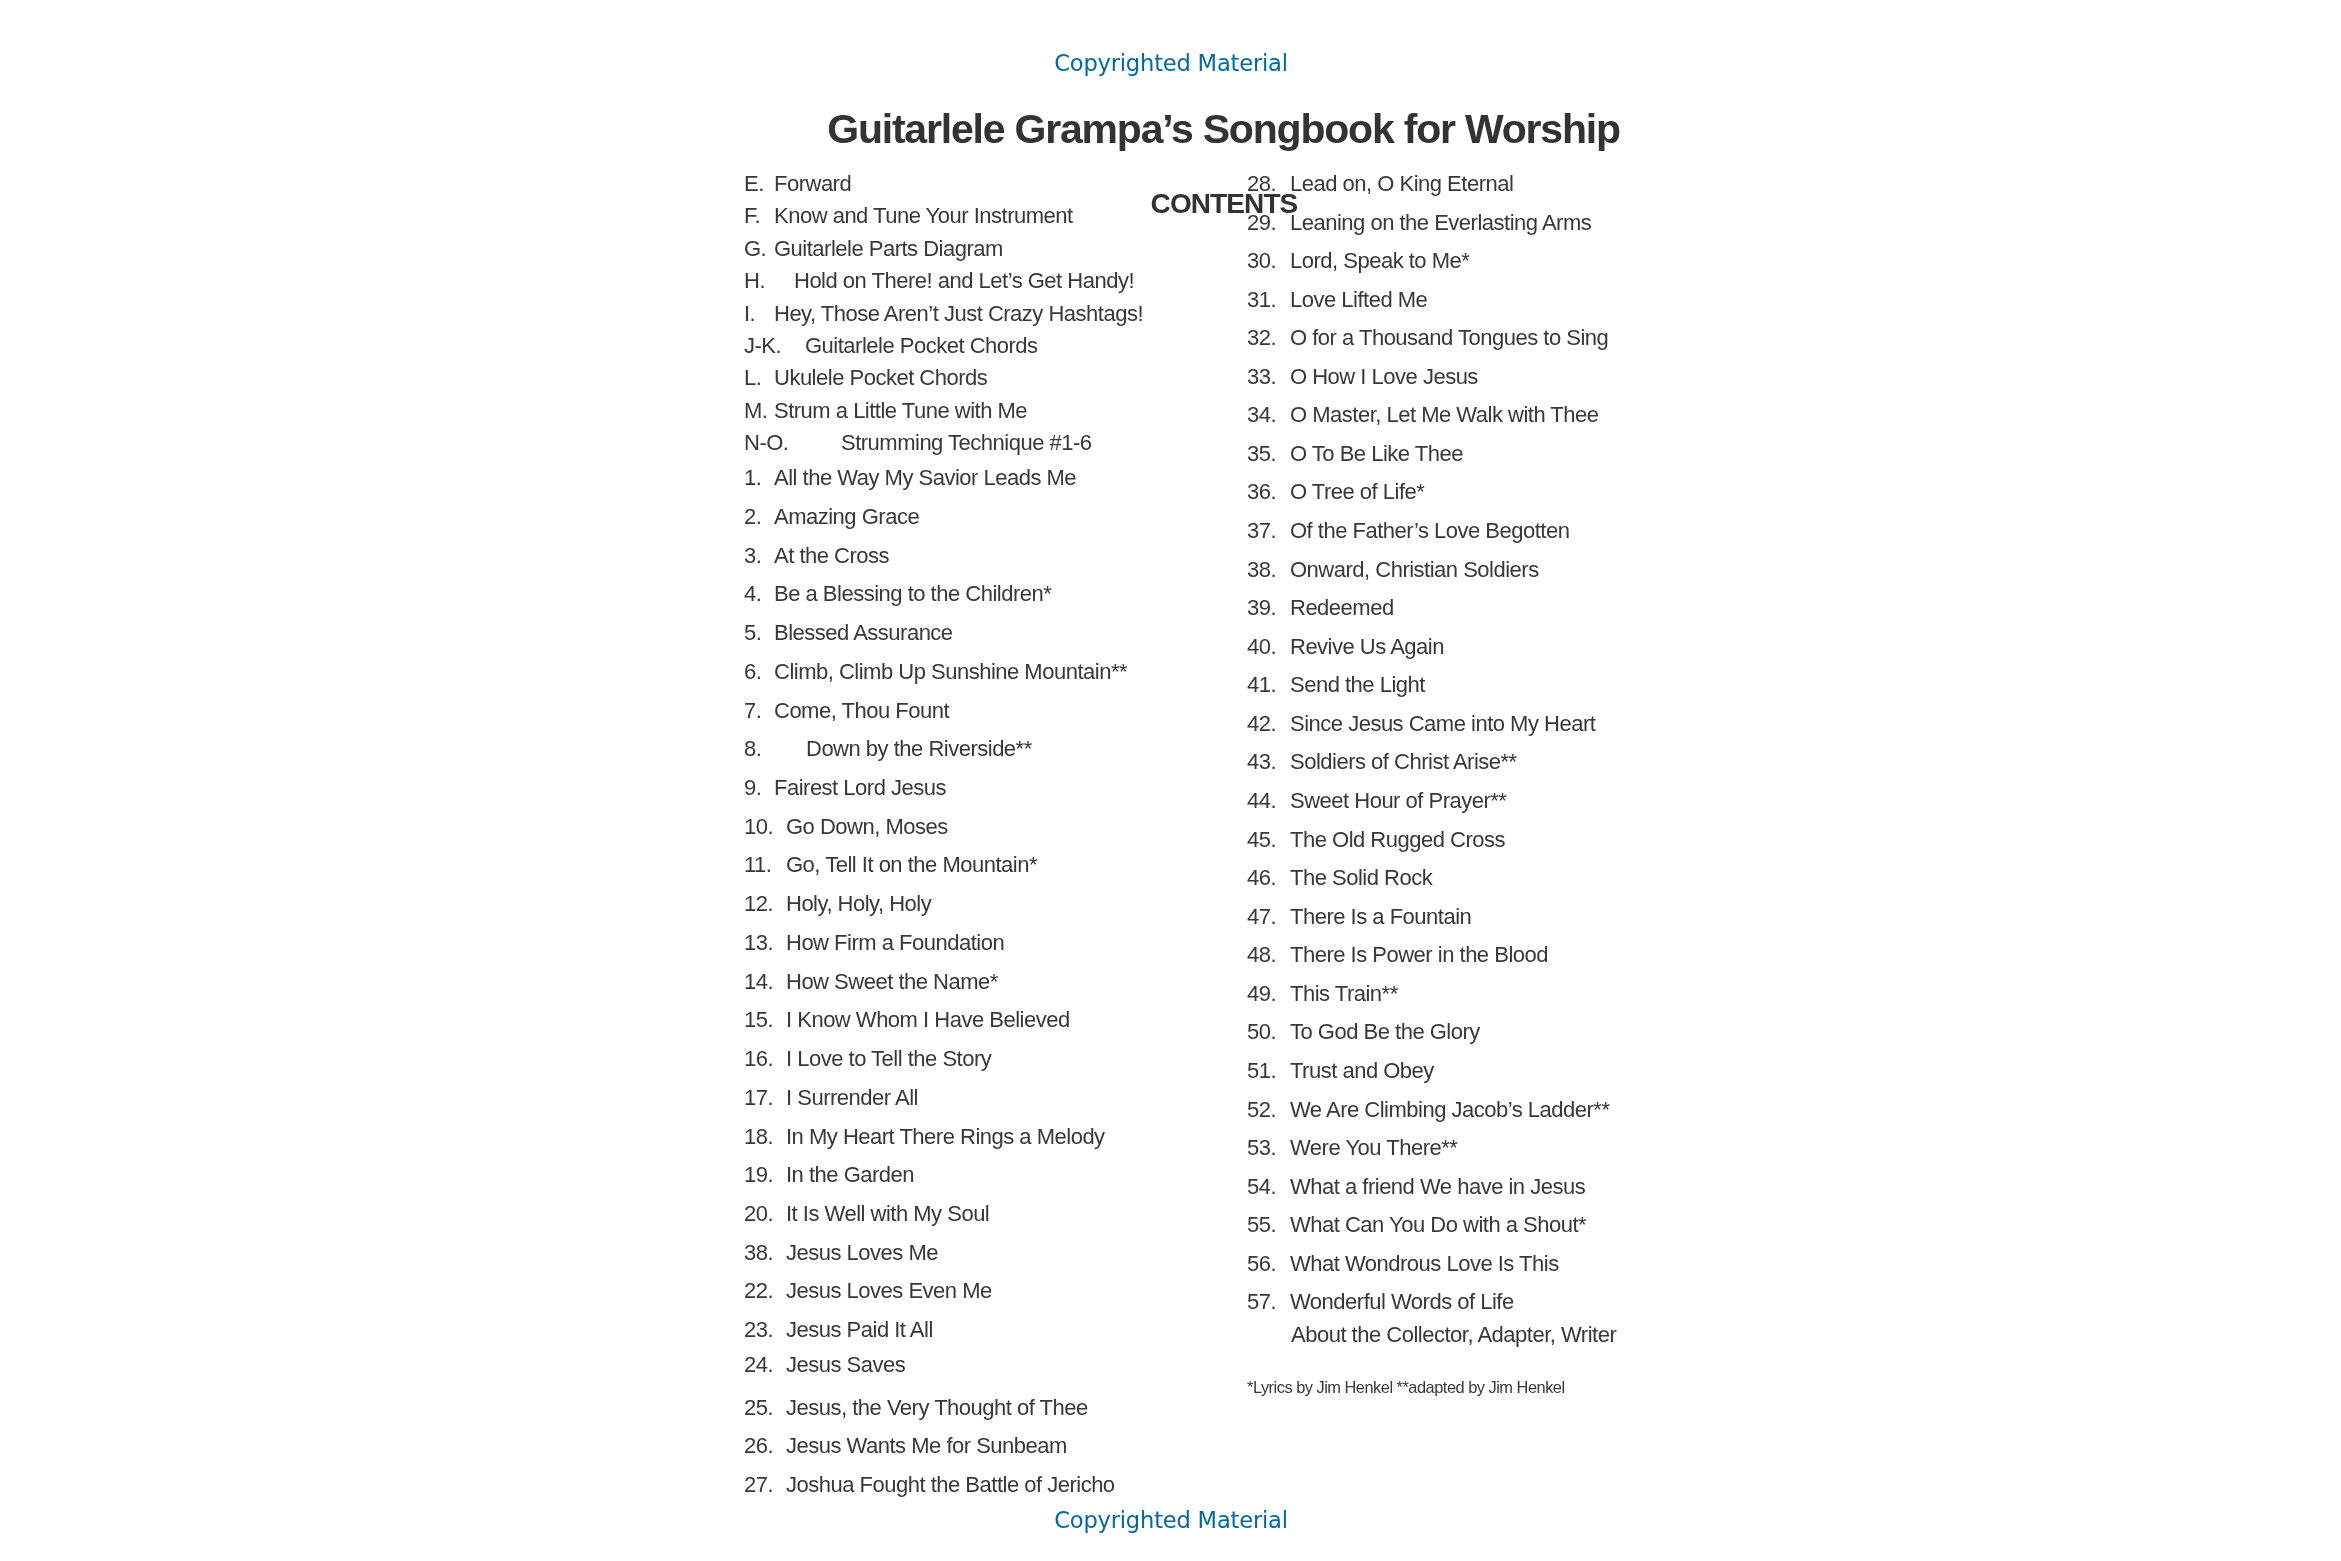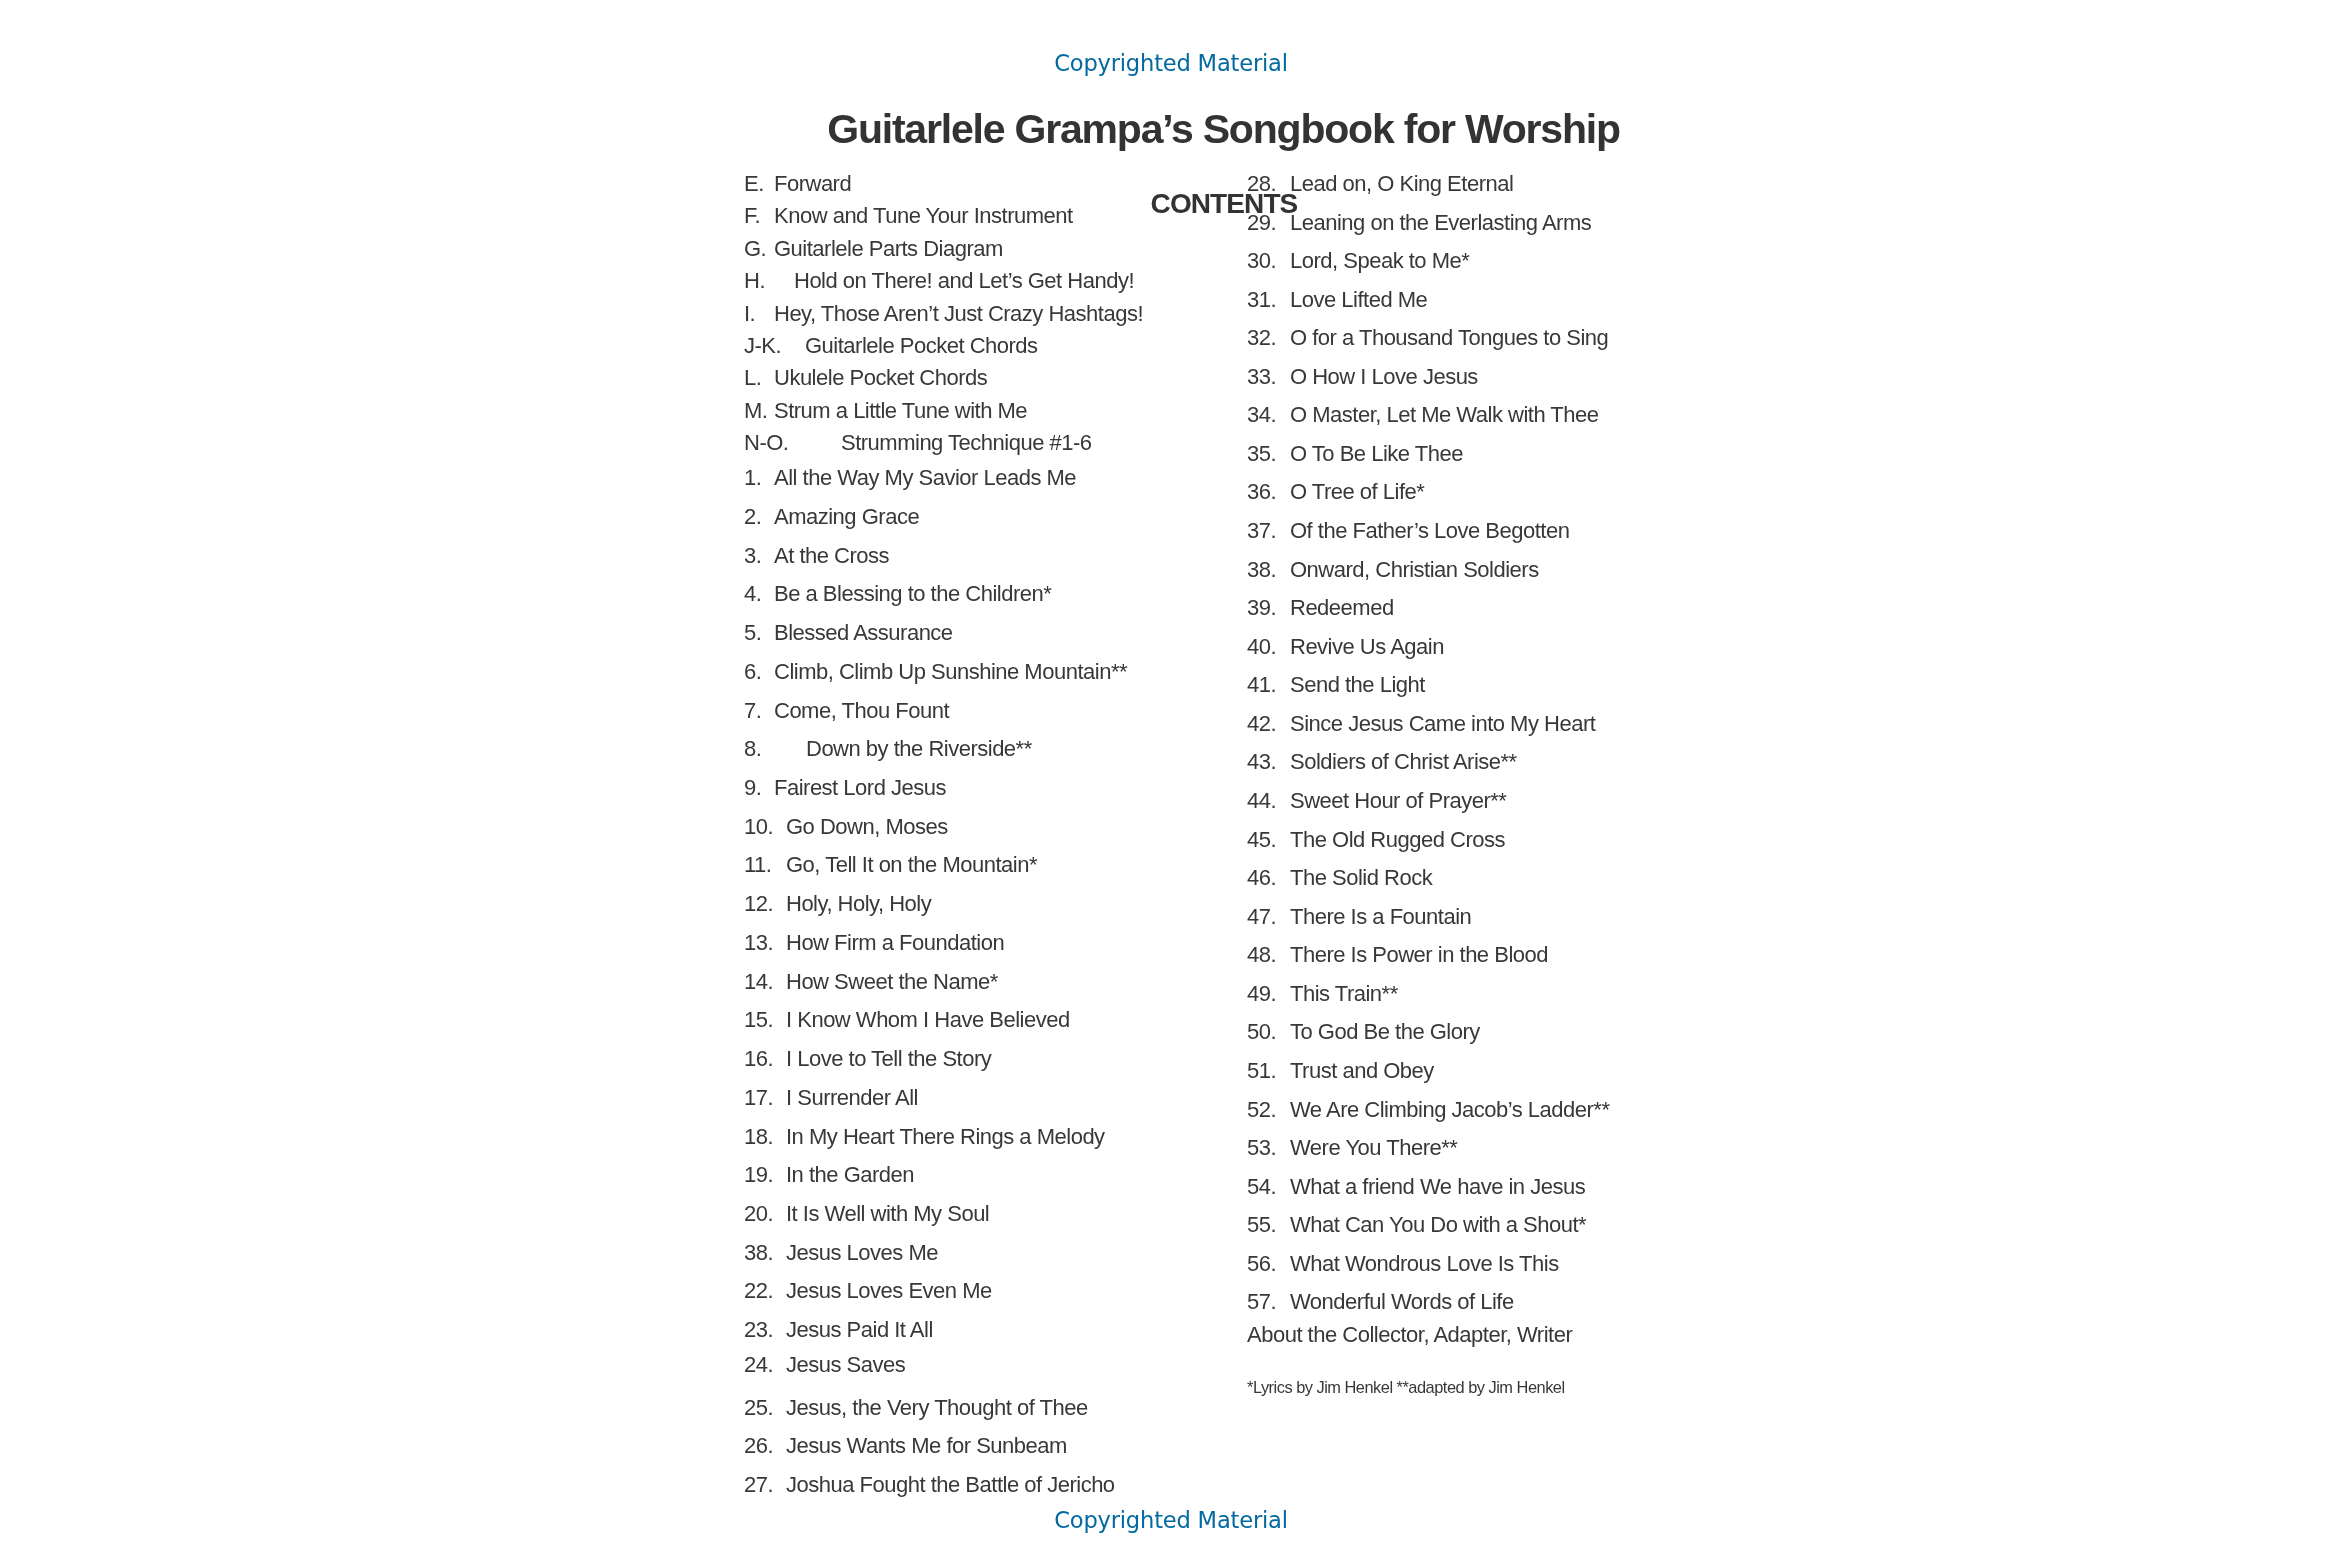--- a/index.html
+++ b/index.html
@@ -183,19 +183,19 @@
         <div class="entry" style="top: 981px;"><span class="num">49.</span><span class="title" style="left: 43px;">This Train**</span></div>
         <div class="entry" style="top: 1019px;"><span class="num">50.</span><span class="title" style="left: 43px;">To God Be the Glory</span></div>
         <div class="entry" style="top: 1058px;"><span class="num">51.</span><span class="title" style="left: 43px;">Trust and Obey</span></div>
         <div class="entry" style="top: 1097px;"><span class="num">52.</span><span class="title" style="left: 43px;">We Are Climbing Jacob’s Ladder**</span></div>
         <div class="entry" style="top: 1135px;"><span class="num">53.</span><span class="title" style="left: 43px;">Were You There**</span></div>
         <div class="entry" style="top: 1174px;"><span class="num">54.</span><span class="title" style="left: 43px;">What a friend We have in Jesus</span></div>
         <div class="entry" style="top: 1212px;"><span class="num">55.</span><span class="title" style="left: 43px;">What Can You Do with a Shout*</span></div>
         <div class="entry" style="top: 1251px;"><span class="num">56.</span><span class="title" style="left: 43px;">What Wondrous Love Is This</span></div>
         <div class="entry" style="top: 1289px;"><span class="num">57.</span><span class="title" style="left: 43px;">Wonderful Words of Life</span></div>
       </div>
-    <div class="about-line" style="top:1322px;">About the Collector, Adapter, Writer</div>
+    <div class="about-line" style="top:1322px;margin-left:44px;">About the Collector, Adapter, Writer</div>
     <div class="footnote" style="top:1377px;">*Lyrics by Jim Henkel  **adapted by Jim Henkel</div>
   </div>
 
   <div class="watermark bottom">Copyrighted Material</div>
 </div>
 
 
 </body></html>

